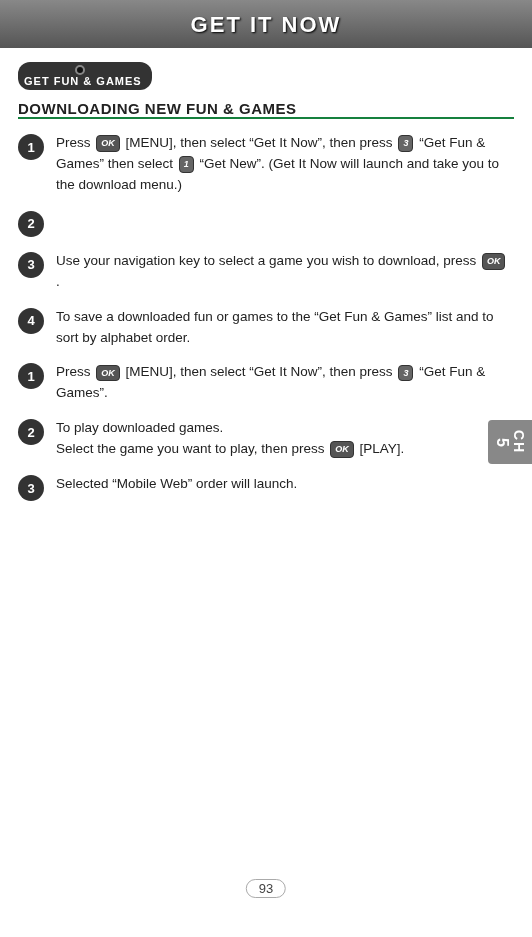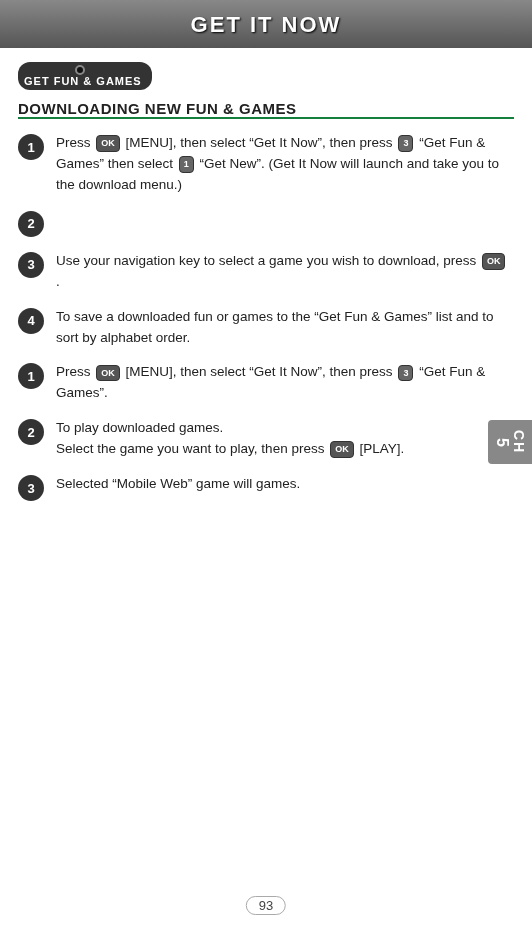--- a/index.html
+++ b/index.html
@@ -104,20 +104,21 @@
       background: #555;
       color: #fff;
       font-size: 9px;
       font-weight: bold;
       border-radius: 4px;
       padding: 1px 4px;
       vertical-align: middle;
       margin: 0 2px;
       border: 1px solid #333;
       line-height: 1.4;
+      font-style: italic;
     }
     .btn-icon.ok {
       background: #555;
       min-width: 18px;
       text-align: center;
     }
     .btn-icon.three {
       background: #666;
     }
     .btn-icon.one {
@@ -161,21 +162,21 @@
       margin-top: 2px;
     }
 
     
     .page-number {
       text-align: center;
       padding: 14px 0 10px;
       font-size: 13px;
       color: #444;
       position: absolute;
-      bottom: 12px;
+      bottom: 29px;
       left: 50%;
       transform: translateX(-50%);
     }
     .page-num-box {
       border: 1px solid #aaa;
       border-radius: 10px;
       padding: 1px 12px;
       display: inline-block;
     }
   </style>
@@ -243,21 +244,21 @@
     <li class="step-item">
       <div class="step-num">2</div>
       <div class="step-text">
         To play downloaded games.<br>Select the game you want to play, then press <span class="btn-icon ok">OK</span> [PLAY].
       </div>
     </li>
 
     <li class="step-item">
       <div class="step-num">3</div>
       <div class="step-text">
-        Selected “Mobile Web” game will games.
+        Selected “Mobile Web” order will launch.
       </div>
     </li>
   </ul>
 
 </div>
 
 <div class="side-tab">
   <div class="side-tab-inner">
     <span class="side-tab-ch">CH</span>
     <span class="side-tab-num">5</span>

